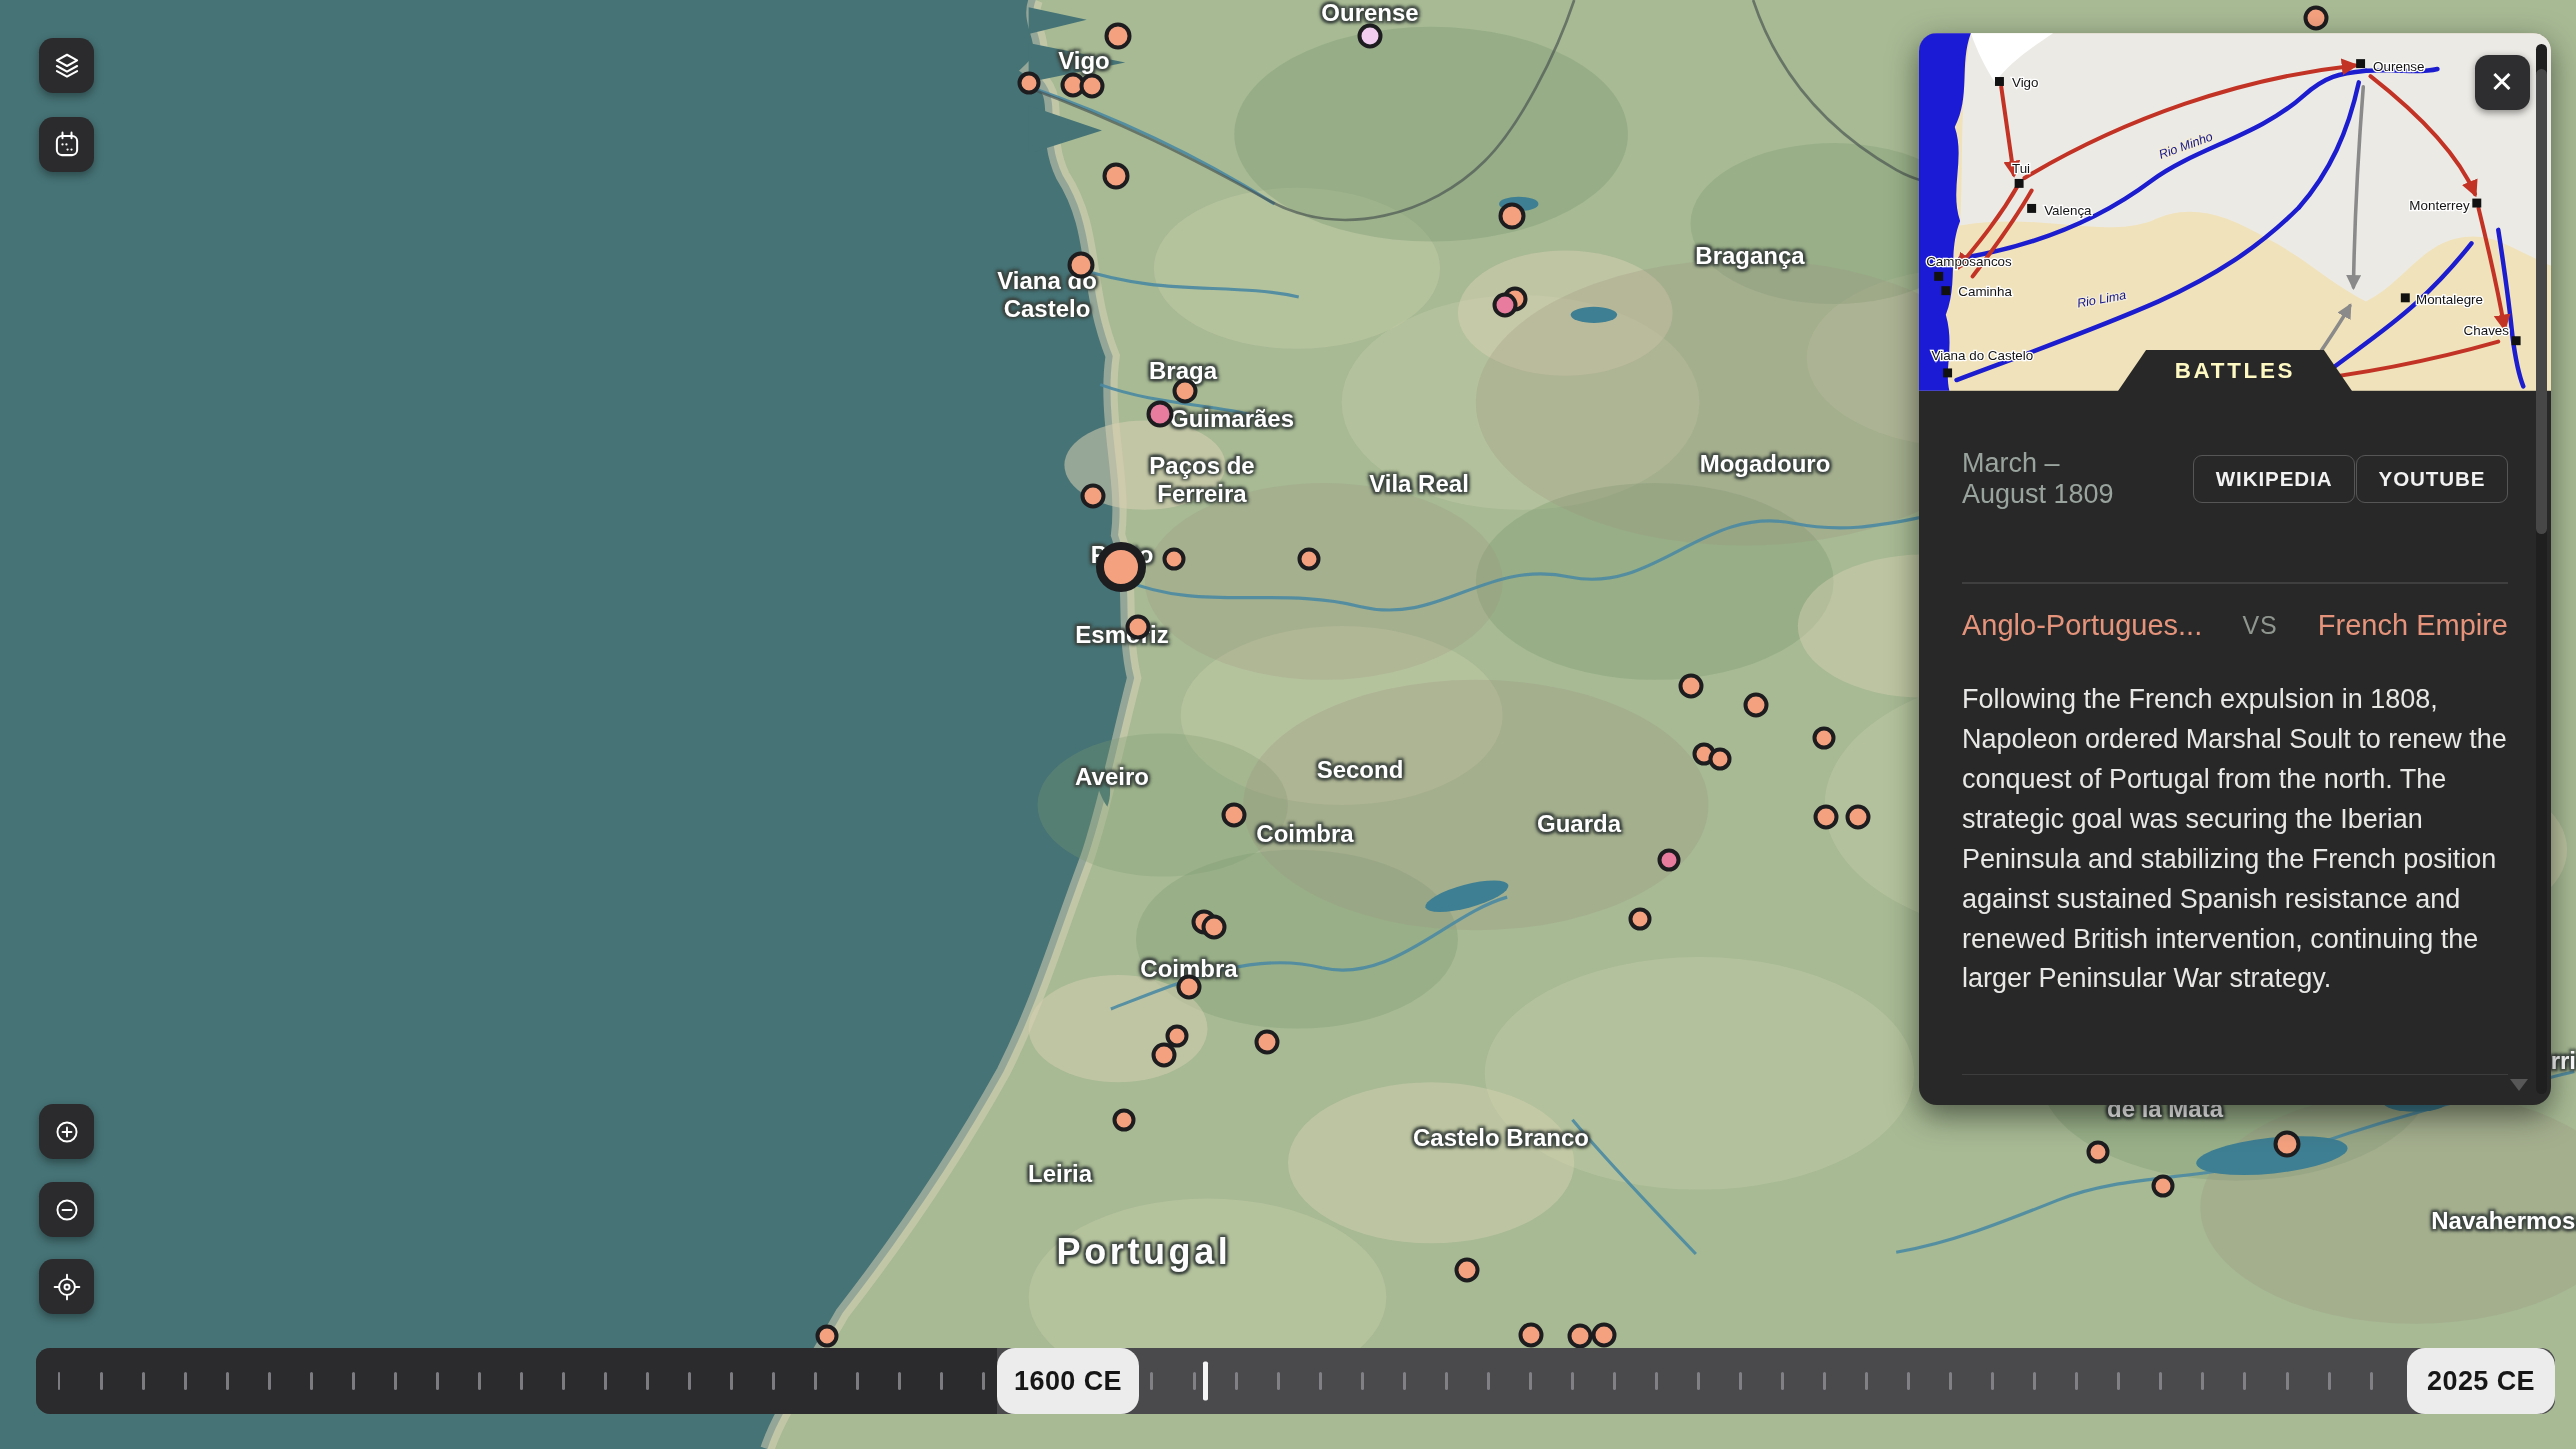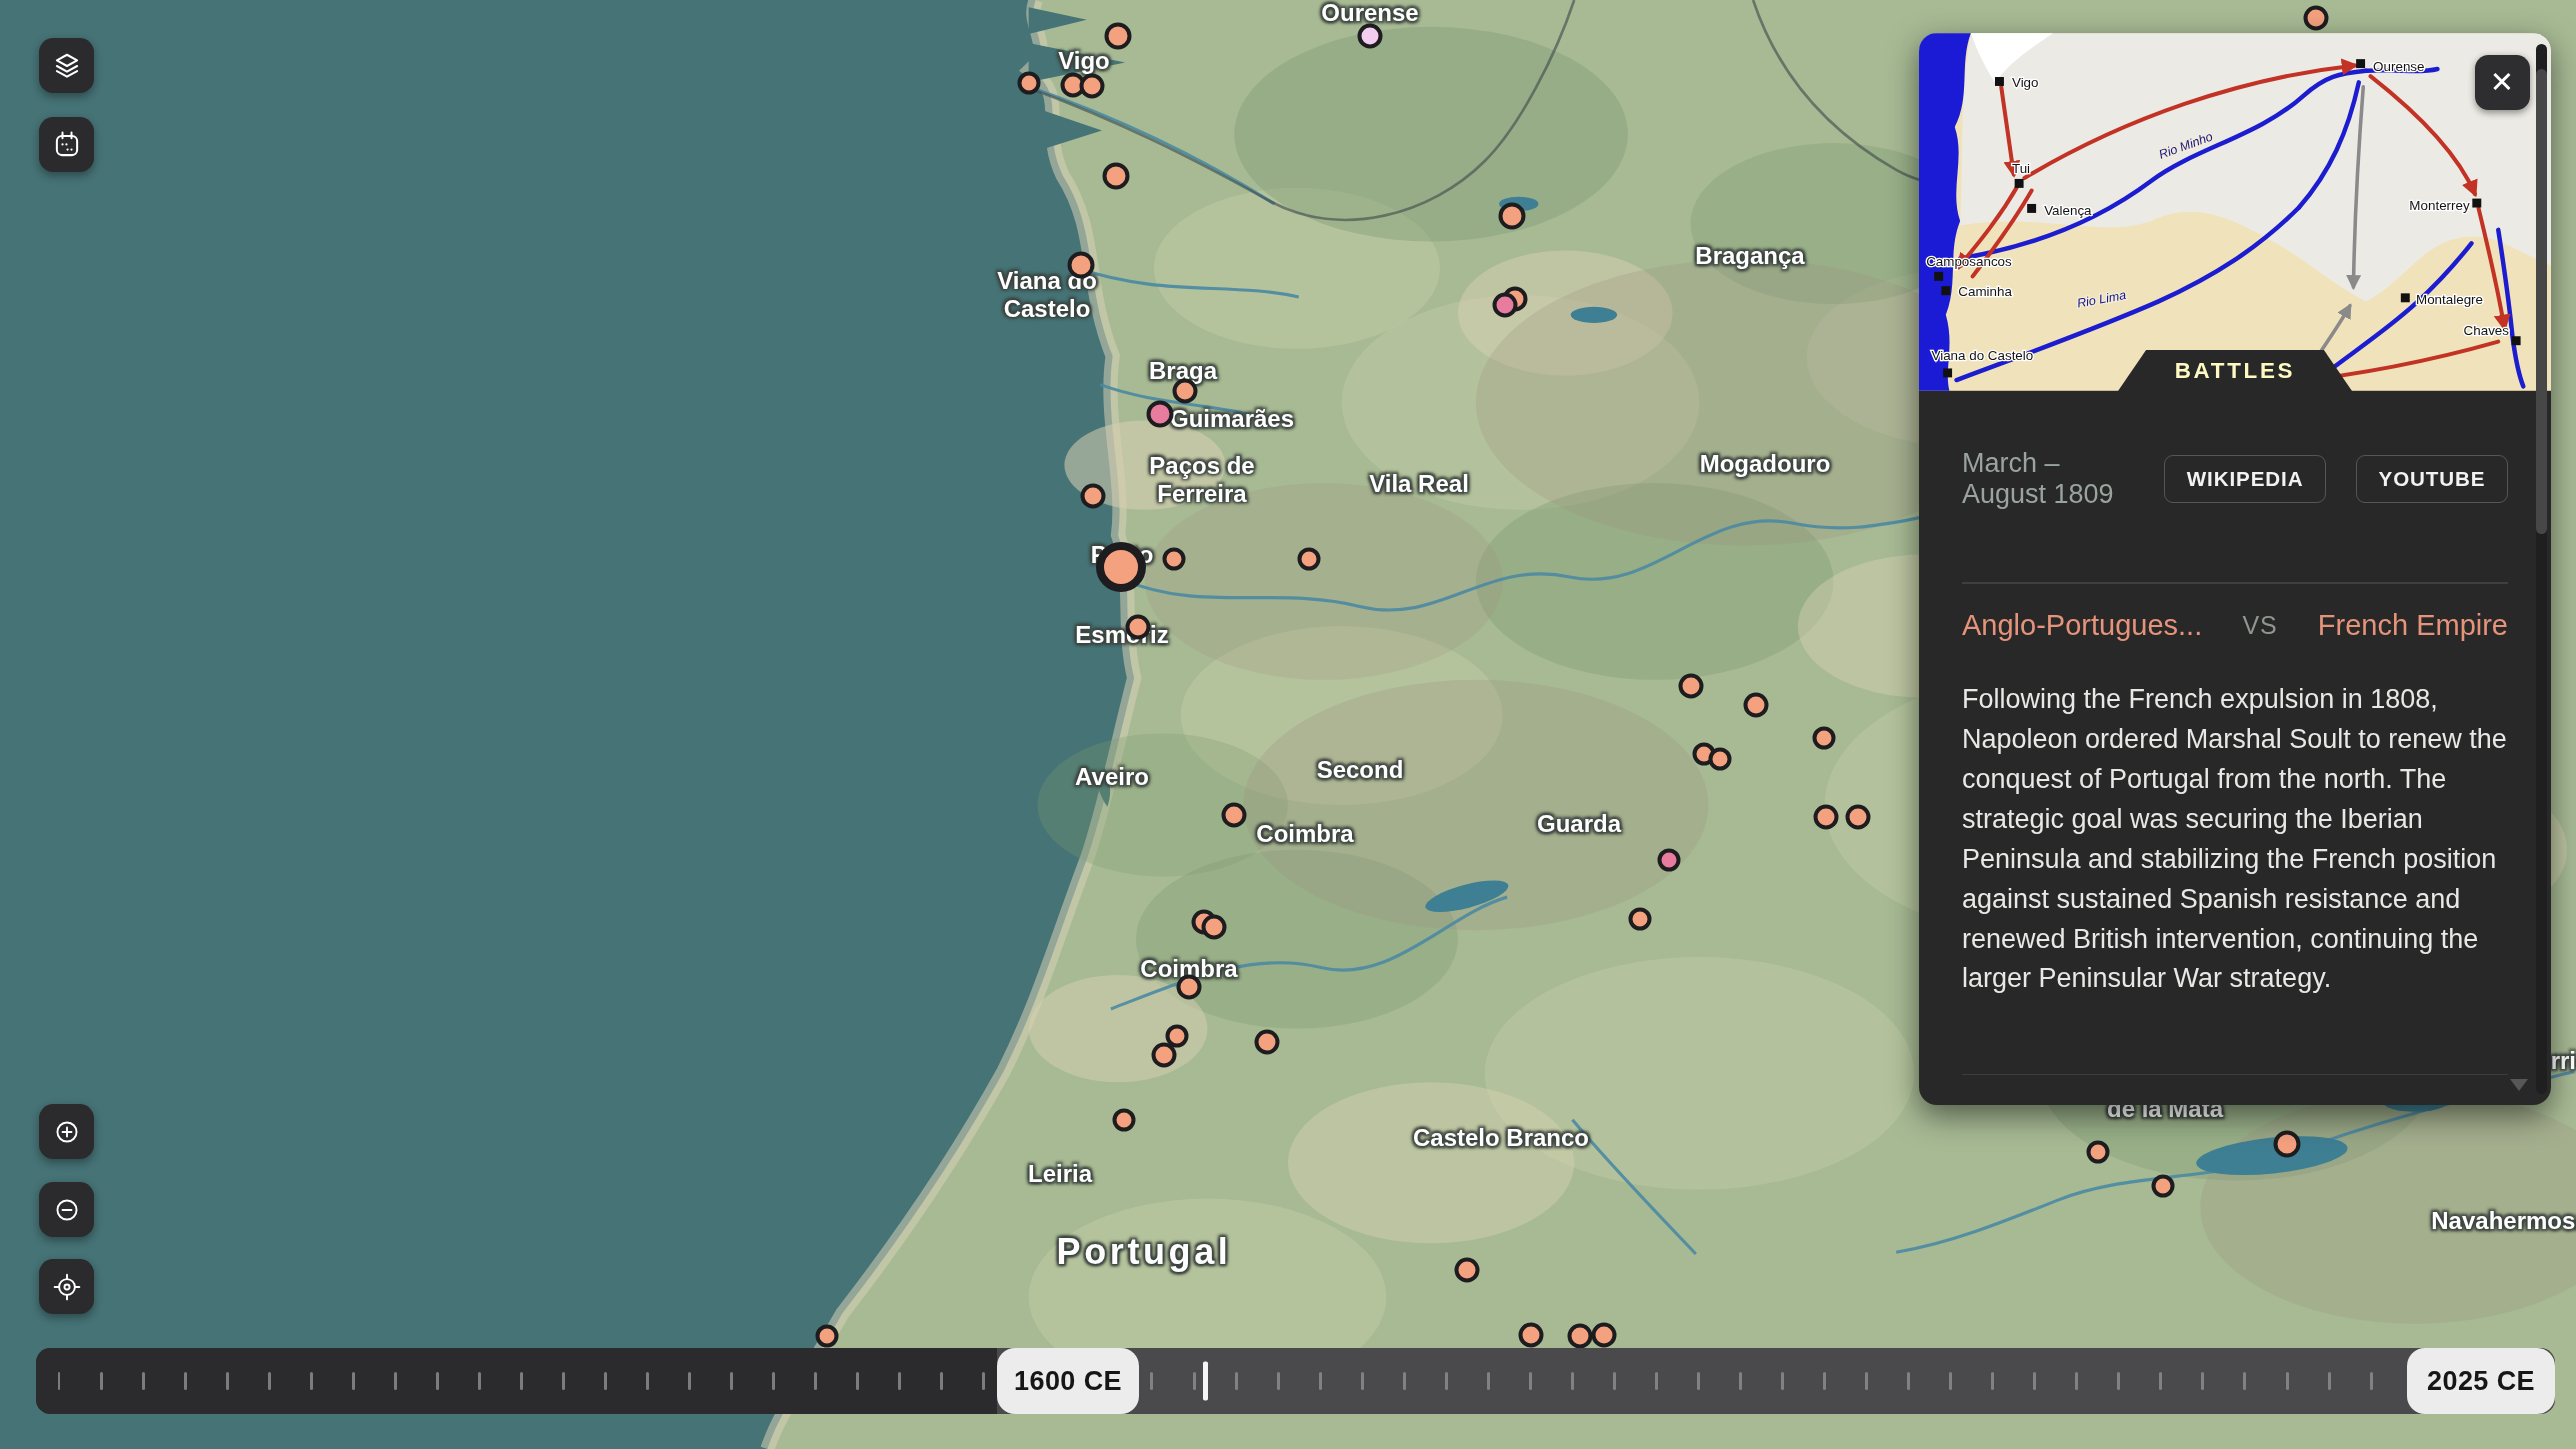--- a/index.html
+++ b/index.html
@@ -52,21 +52,21 @@
   .close-btn { position:absolute; top:21.5px; right:21.5px; width:55px; height:55px; border-radius:13.4px;
     background:#2e2e30; color:#ffffff; display:flex; align-items:center; justify-content:center;
     font-size:29px; cursor:pointer; box-shadow:0 2.7px 7.2px rgba(0,0,0,.4); }
   .panel-scrollbar { position:absolute; top:10.7px; right:4.5px; bottom:10.7px; width:10.7px; border-radius:5.4px;
     background:#1f1f1f; z-index:3; }
   .panel-scrollbar .thumb { position:absolute; top:25px; left:0; width:10.7px; height:465px;
     border-radius:5.4px; background:#474747; cursor:grab; }
   .panel-body { padding:0 43px; position:relative; }
   .meta-row { margin-top:57px; display:flex; align-items:center; justify-content:space-between; }
   .date-range { font-size:27px; color:#9aa49e; }
-  .link-btns { display:flex; gap:30px;padding-left:44px; }
+  .link-btns { display:flex; gap:1px;padding-left:44px; }
   .link-btn { border:1.8px solid #565656; border-radius:9px; padding:10.7px 21.5px; color:#f2f2f2;
     font-size:20.6px; font-weight:bold; letter-spacing:0.9px; background:transparent; cursor:pointer; }
   .panel-title { margin-top:25px; font-size:41px; color:#fafafa; font-weight:500; line-height:1.24; width:537px; }
   .divider { height:1.8px; background:#3f3f3f; margin-top:72px; }
   .combat-row { margin-top:25px; display:flex; align-items:center; justify-content:space-between; }
   .combatant { font-size:29px; color:#e5947b; cursor:pointer; max-width:242px; white-space:nowrap;
     overflow:hidden; text-overflow:ellipsis; }
   .combatant.right { text-align:right; }
   .vs { font-size:25px; color:#8f968f; letter-spacing:0.9px; }
   .description { margin-top:38px; font-size:27px; line-height:1.48; color:#e8e8e6; }

